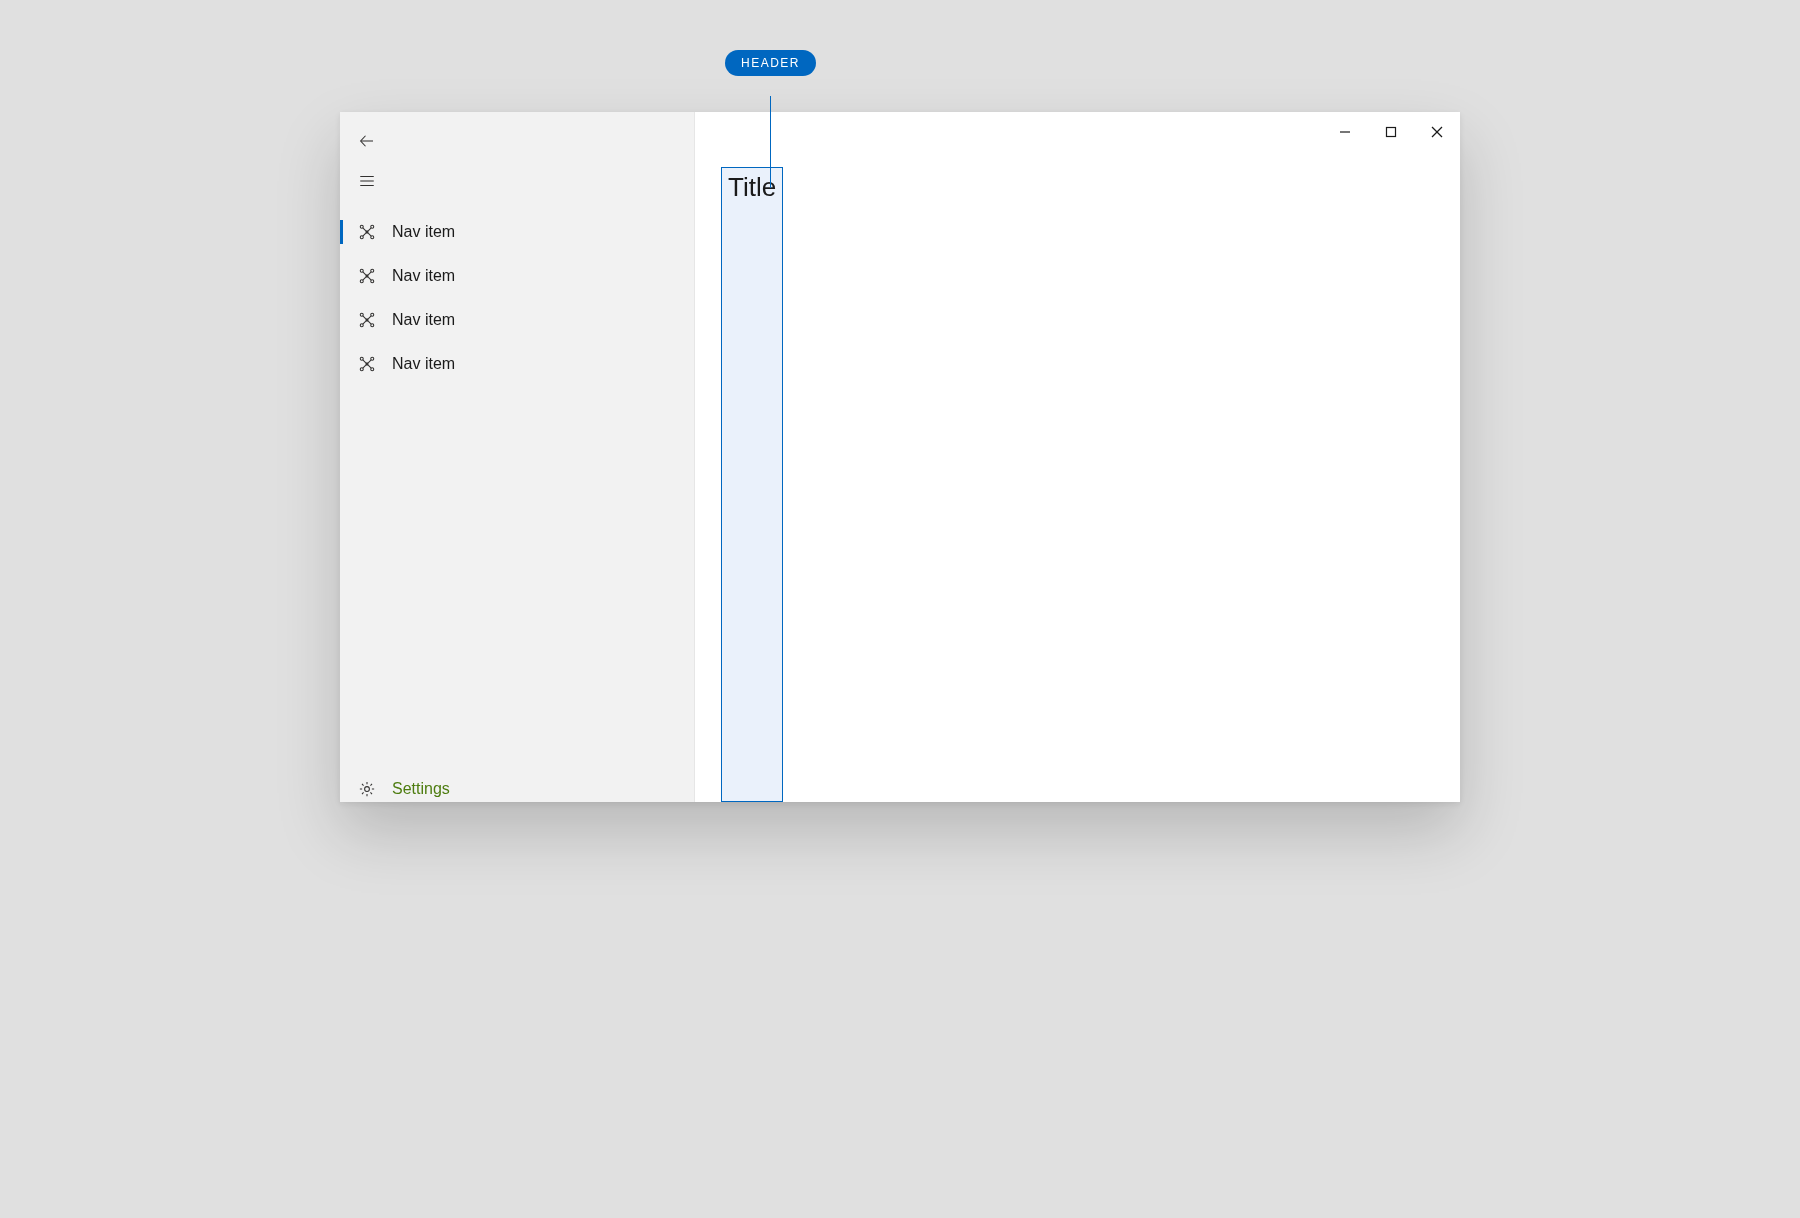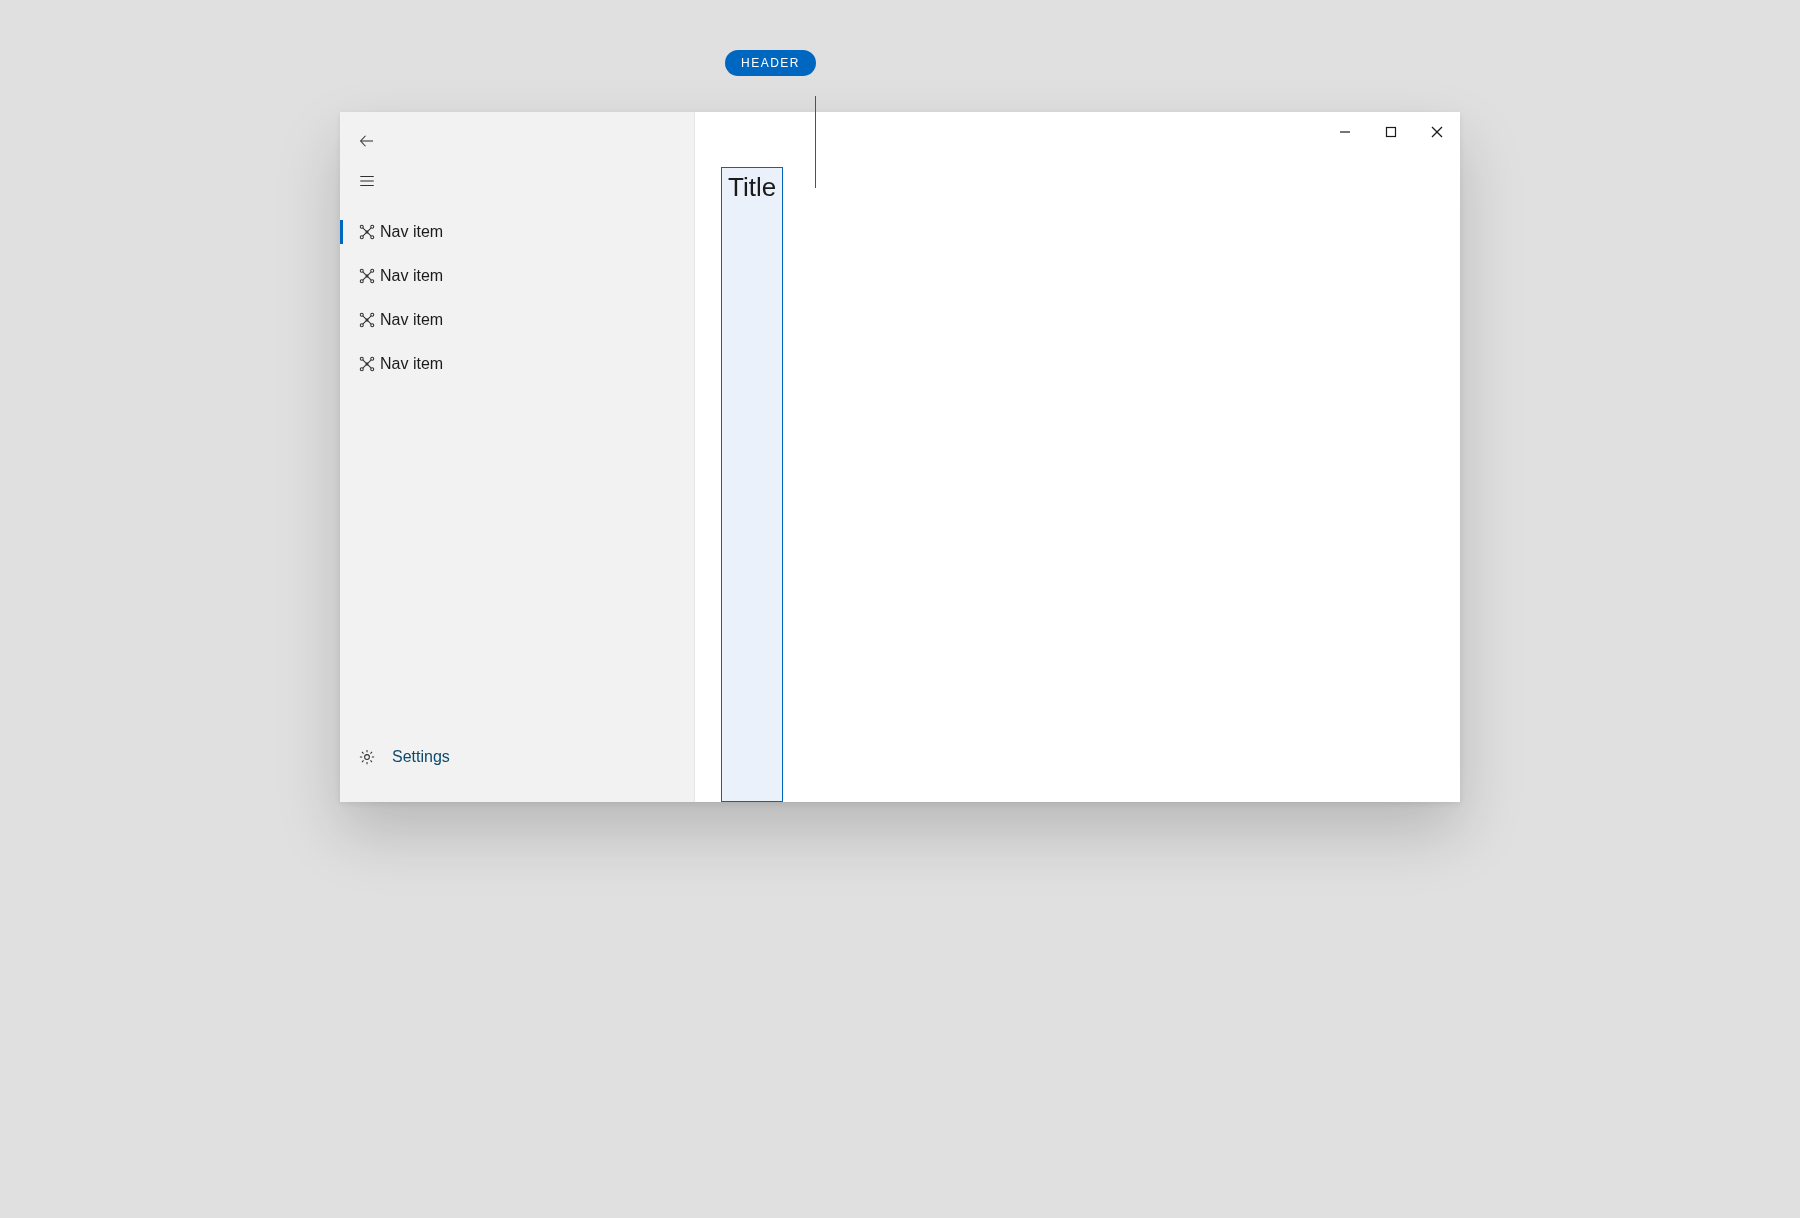--- a/index.html
+++ b/index.html
@@ -18,21 +18,21 @@
     width: 1120px;
   }
 
   
   .annotation {
     position: absolute;
     top: 0;
     left: 385px;
     display: flex;
     flex-direction: column;
-    align-items: flex-end;
+    align-items: center;
     z-index: 10;
     gap: 20px;
   }
   .badge {
     background: #0067c0;
     color: #fff;
     font-size: 12px;
     letter-spacing: 1.5px;
     padding: 6px 16px;
     border-radius: 999px;
@@ -72,42 +72,42 @@
     padding-left: 18px;
     color: #323130;
   }
   .sb-hamburger { padding-left: 18px; margin-top: 2px; }
   .nav-list { margin-top: 10px; }
   .nav-item {
     position: relative;
     height: 44px;
     display: flex;
     align-items: center;
-    gap: 4px;
+    gap: 16px;
     padding-left: 18px;
     font-size: 16px;
     color: #1b1b1b;
     cursor: pointer;
   }
   .nav-item.active::before {
     content: "";
     position: absolute;
     left: 0; top: 10px; bottom: 10px;
     width: 3px;
     background: #0067c0;
   }
   .settings {
     margin-top: auto;
     height: 50px;
     display: flex;
-    align-items: flex-start;
+    align-items: flex-end;
     gap: 16px;
     padding-left: 18px;
     font-size: 16px;
-    color: #0c4a6e;
+    color: #4d7c0f;
     cursor: pointer;
     margin-bottom: 4px;
   }
 
   
   .main {
     flex: 1;
     position: relative;
     display: flex;
     flex-direction: row;

